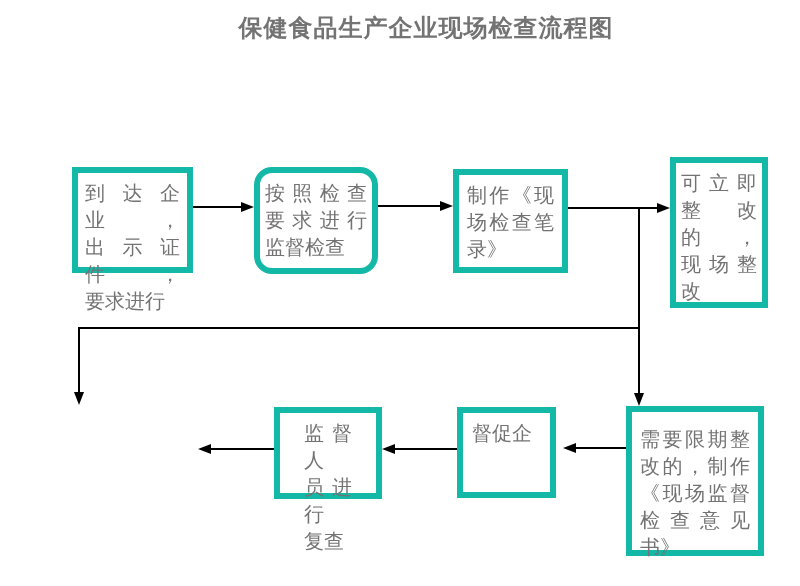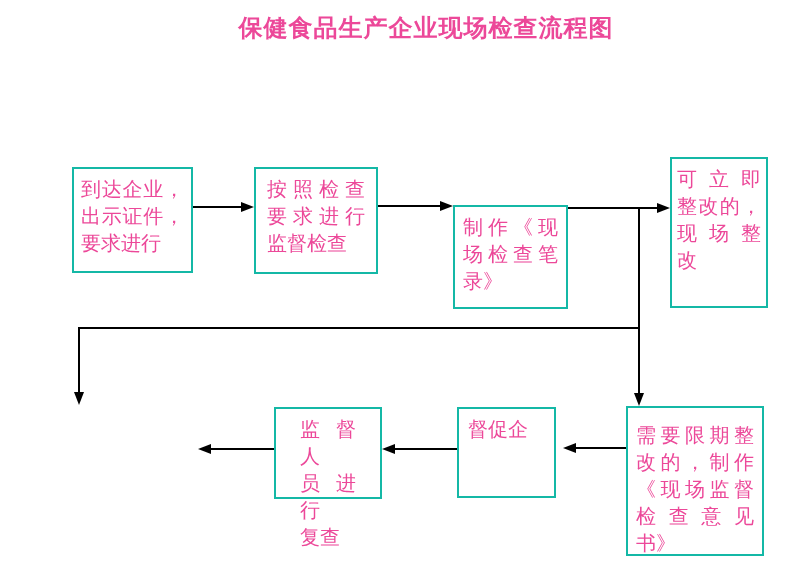--- a/index.html
+++ b/index.html
@@ -1,38 +1,38 @@
 <!DOCTYPE html>
 <html><head>
 <meta charset="utf-8">
 <style>
   html,body{margin:0;padding:0;background:#fff;}
   .stage{
     position:relative;width:800px;height:586px;background:#ffffff;
-    font-family:"Liberation Serif",serif;color:#ec4899;overflow:hidden;
+    font-family:"Liberation Serif",serif;color:#737373;overflow:hidden;
   }
   .title{
     position:absolute;left:52px;top:12px;width:748px;
     text-align:center;font-size:24px;font-weight:bold;letter-spacing:1px;
   }
   .fbox{
-    position:absolute;box-sizing:border-box;border:2px solid #14b8a6;
+    position:absolute;box-sizing:border-box;border:6px solid #14b8a6;
     font-size:20px;line-height:27px;background:#fff;
   }
   .fbox .line:not(:last-child){text-align:justify;text-align-last:justify;}
   .hline{position:absolute;height:2px;background:#000;}
   .vline{position:absolute;width:2px;background:#000;}
   .arr{position:absolute;width:0;height:0;}
   .arr-r{border-left:13px solid #000;border-top:5px solid transparent;border-bottom:5px solid transparent;}
   .arr-l{border-right:13px solid #000;border-top:5px solid transparent;border-bottom:5px solid transparent;}
   .arr-d{border-top:13px solid #000;border-left:5px solid transparent;border-right:5px solid transparent;}
 
   #b1{left:72px;top:167px;width:121px;height:106px;padding:7px 7px;}
-  #b2{left:254px;top:167px;width:124px;height:107px;padding:7px 11px;}
-  #b3{left:453px;top:169px;width:115px;height:104px;padding:7px 8px;margin-top:36px;}
+  #b2{left:254px;top:167px;width:124px;height:107px;padding:7px 5px;border-radius:18px;}
+  #b3{left:453px;top:169px;width:115px;height:104px;padding:7px 8px;}
   #b4{left:670px;top:157px;width:98px;height:151px;padding:7px 5px;}
   #b5{left:626px;top:406px;width:138px;height:150px;padding:14px 8px;}
   #b6{left:457px;top:407px;width:99px;height:91px;padding:7px 9px;}
   #b7{left:274px;top:407px;width:108px;height:92px;padding:7px 24px;}
   #b8{left:28px;top:405px;width:170px;height:124px;padding:7px 9px;}
 
   #a1-line{left:193px;top:206px;width:49px;}
   #a1-head{left:241px;top:202px;}
   #a2-line{left:378px;top:205px;width:62px;}
   #a2-head{left:440px;top:201px;}

